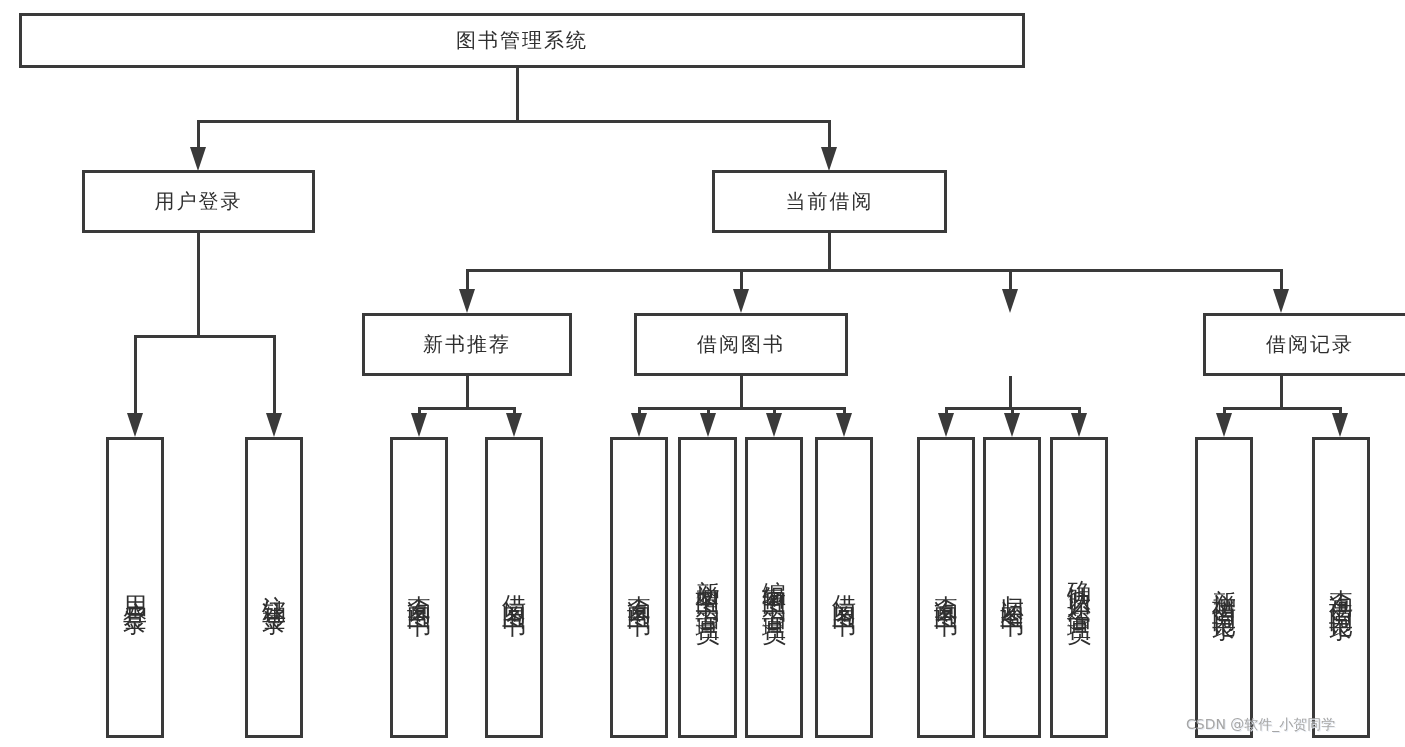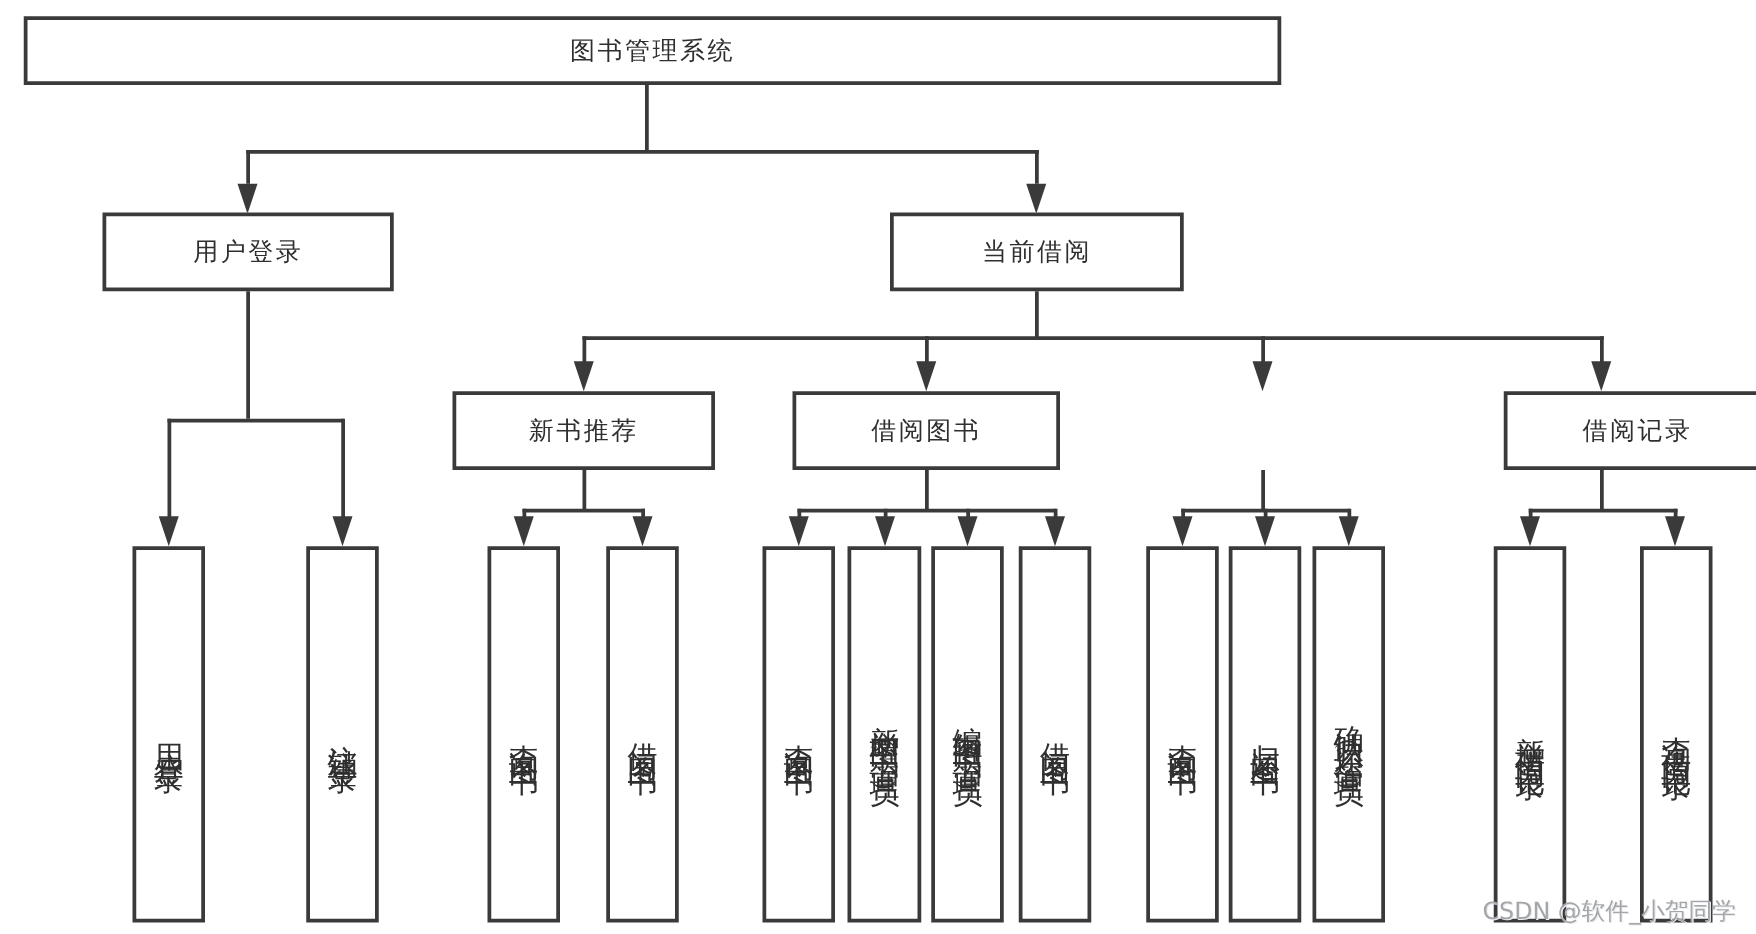--- a/index.html
+++ b/index.html
@@ -44,21 +44,21 @@
   .h{position:absolute;height:3px;background:var(--line);}
   .a{
     position:absolute;width:0;height:0;
     border-left:8px solid transparent;
     border-right:8px solid transparent;
     border-top:24px solid var(--line);
   }
   .watermark{
     position:absolute;
     left:1186px;top:716px;
-    font-size:19px;
+    font-size:14px;
     color:#a6a6a6;
     white-space:nowrap;
     text-shadow:1px 1px 0 #e8edf5;
   }
 </style>
 </head>
 <body>
 
 <div id="canvas">
 

